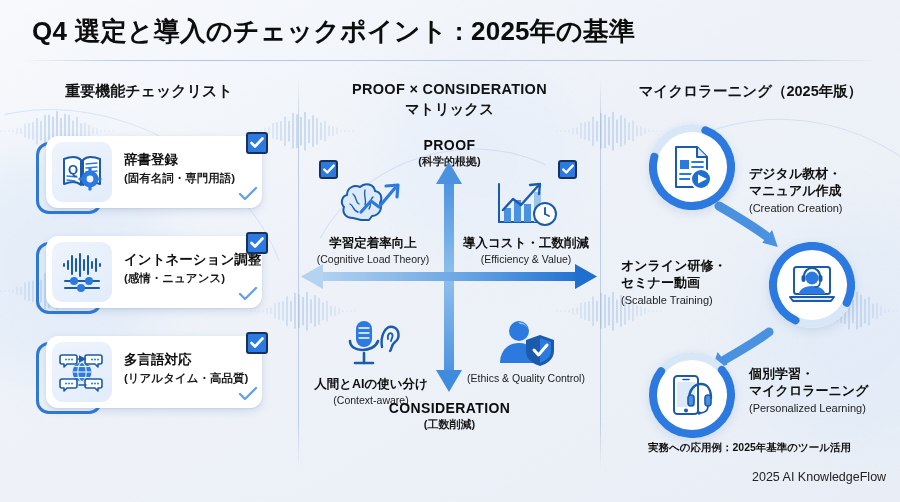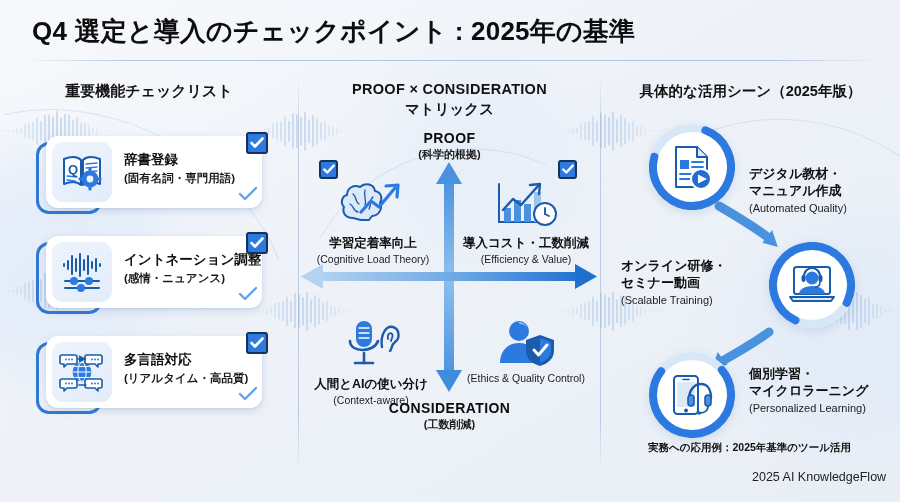--- a/index.html
+++ b/index.html
@@ -526,21 +526,21 @@
     </div>
   </div>
 </div>
 
 <div class="col" id="col-mid">
   <div class="col-head">
     <div class="mid-head-en">PROOF × CONSIDERATION</div>
     <div class="mid-head-jp">マトリックス</div>
   </div>
 
-  <div class="axis-label" style="top:52px;">
+  <div class="axis-label" style="top:59px;">
     <div class="axis-main">PROOF</div>
     <div class="axis-sub">(科学的根拠)</div>
   </div>
 
   <svg style="position:absolute; left:0; top:0; width:301px; height:400px;">
     <defs>
       <linearGradient id="hgrad" x1="0" y1="0" x2="1" y2="0">
         <stop offset="0%" stop-color="#b5d3f1"></stop>
           <stop offset="55%" stop-color="#6aa6e4"></stop>
           <stop offset="100%" stop-color="#1f6fd0"></stop>
@@ -645,21 +645,21 @@
     <div class="quad-sub">(Ethics &amp; Quality Control)</div>
   </div>
 
   <div class="axis-label" style="top:322px;">
     <div class="axis-main">CONSIDERATION</div>
     <div class="axis-sub">(工数削減)</div>
   </div>
 </div>
 
 <div class="col" id="col-right">
-  <div class="col-head">具体的な活用シーン（2025年版）</div>
+  <div class="col-head">マイクロラーニング（2025年版）</div>
 
   <svg style="position:absolute; left:0; top:0; width:299px; height:400px;">
     <path d="M118 128 C142 142 152 148 168 160" stroke="#4a92e0" stroke-width="9" fill="none" stroke-linecap="round"></path>
     <path d="M178 168 L162 166 L170 152 Z" fill="#4a92e0" transform="rotate(8 170 160)"></path>
     <path d="M168 254 C152 266 140 272 120 284" stroke="#4a92e0" stroke-width="9" fill="none" stroke-linecap="round"></path>
     <path d="M110 290 L126 288 L118 274 Z" fill="#4a92e0" transform="rotate(-8 118 284)"></path>
   </svg>
 
   <div class="scene" style="left:48px; top:46px;">
     <div class="ring">
@@ -680,21 +680,21 @@
               <line x1="10" y1="35" x2="26" y2="35"></line>
           </g>
           <circle cx="31" cy="35" r="10" fill="#1f6fd0" stroke="#ffffff" stroke-width="2"></circle>
           <path d="M28 30.5 L37 35 L28 39.5 Z" fill="#ffffff"></path>
         </svg>
       </div>
     </div>
     <div class="scene-text" style="left:100px; top:14px;margin-top:28px;">
       <div class="scene-title">デジタル教材・</div>
       <div class="scene-title">マニュアル作成</div>
-      <div class="scene-sub">(Automated Quality)</div>
+      <div class="scene-sub">(Creation Creation)</div>
     </div>
   </div>
 
   <div class="scene" style="left:20px; top:164px;">
     <div class="ring" style="left:148px; top:0;">
       <div class="ring-bg"></div>
       <svg class="ring-arc" viewBox="0 0 86 86">
         <circle cx="43" cy="43" r="39" fill="none" stroke="#d7e7f7" stroke-width="8"></circle>
         <circle cx="43" cy="43" r="39" fill="none" stroke="#2c7ae0" stroke-width="8" stroke-linecap="round" stroke-dasharray="185 240" transform="rotate(115 43 43)"></circle>
       </svg>

